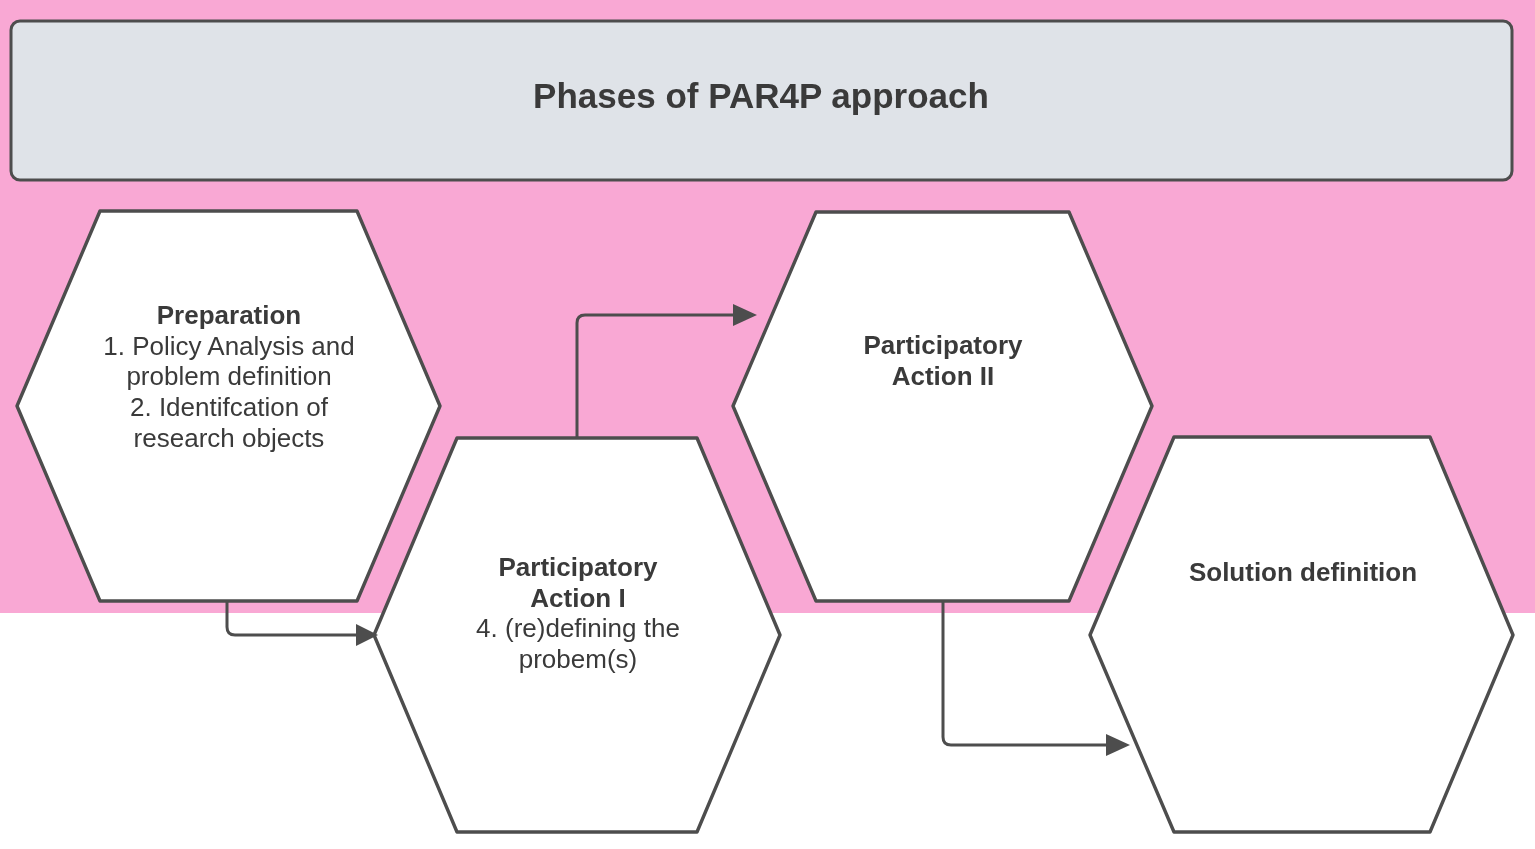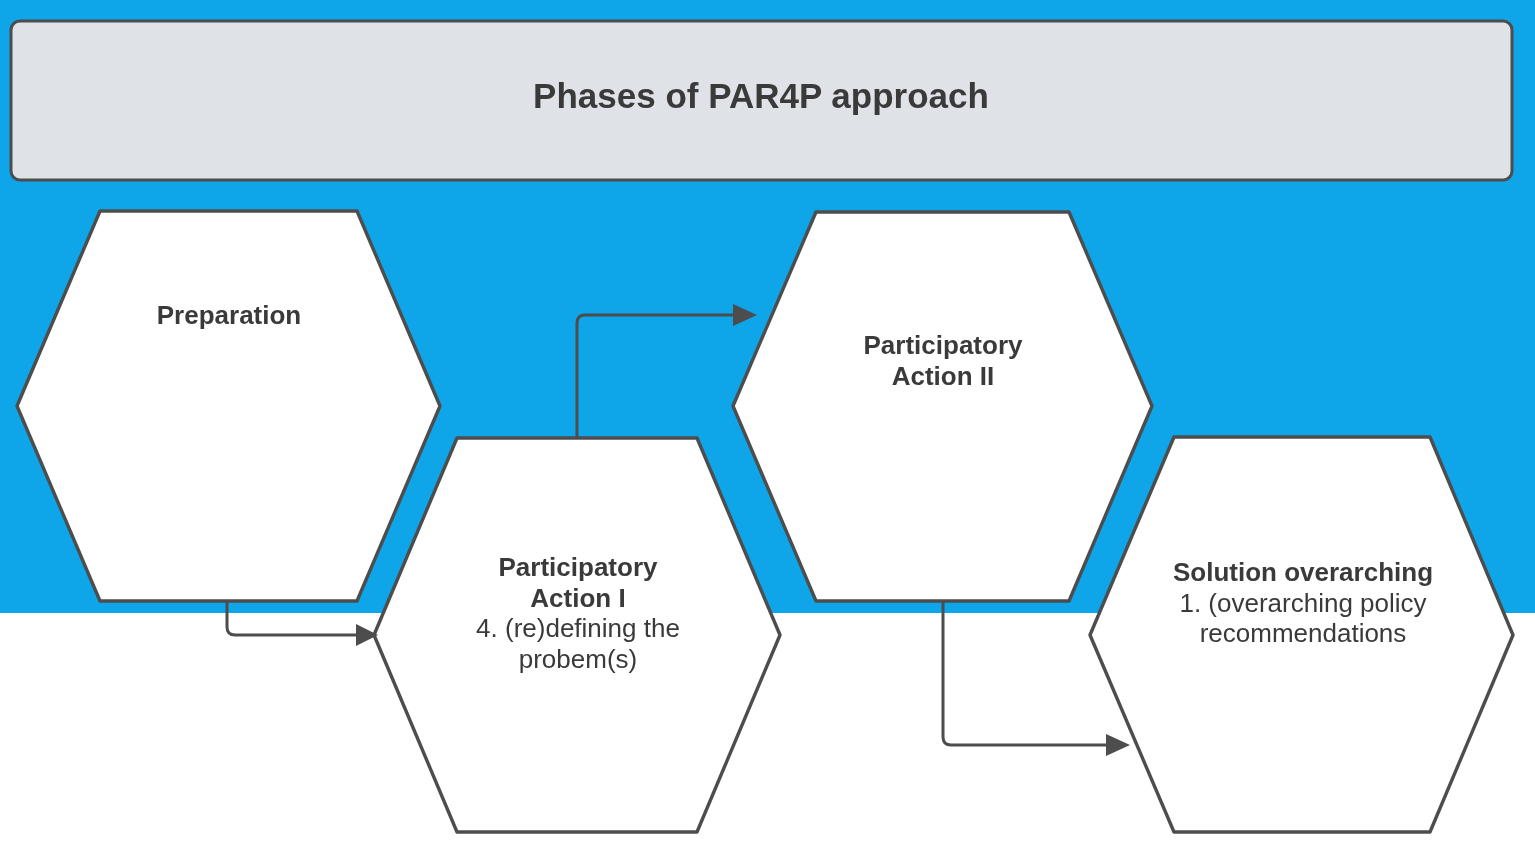--- a/index.html
+++ b/index.html
@@ -10,21 +10,21 @@
   body {
     width: 1535px;
     height: 849px;
     font-family: "Liberation Sans", sans-serif;
     overflow: hidden;
   }
   #diagram-root {
     position: relative;
     width: 1535px;
     height: 613px;
-    background: #0ea5e9;
+    background: #f9a8d4;
   }
   svg.diagram-svg {
     position: absolute;
     top: 0;
     left: 0;
     width: 1535px;
     height: 849px;
     display: block;
   }
   
@@ -120,33 +120,35 @@
 
     <g>
       <path class="connector-path" d="M 943,601 L 943,737 Q 943,745 951,745 L 1106,745"></path>
       <polygon class="arrow-head" points="1106,734 1130,745 1106,756"></polygon>
     </g>
 
   </svg>
 
   <div class="node-label" id="label-prep">
     <span class="node-title">Preparation</span>
+    <span class="node-body">1. Policy Analysis and
+problem definition
+2. Identifcation of
+research objects</span>
   </div>
 
   <div class="node-label" id="label-pa1">
     <span class="node-title">Participatory
 Action I</span>
     <span class="node-body">4. (re)defining the
 probem(s)</span>
   </div>
 
   <div class="node-label" id="label-pa2">
     <span class="node-title">Participatory
 Action II</span>
   </div>
 
   <div class="node-label" id="label-solution">
-    <span class="node-title">Solution overarching</span>
-    <span class="node-body">1. (overarching policy
-recommendations</span>
+    <span class="node-title">Solution definition</span>
   </div>
 
 </div>
 
 </body></html>

